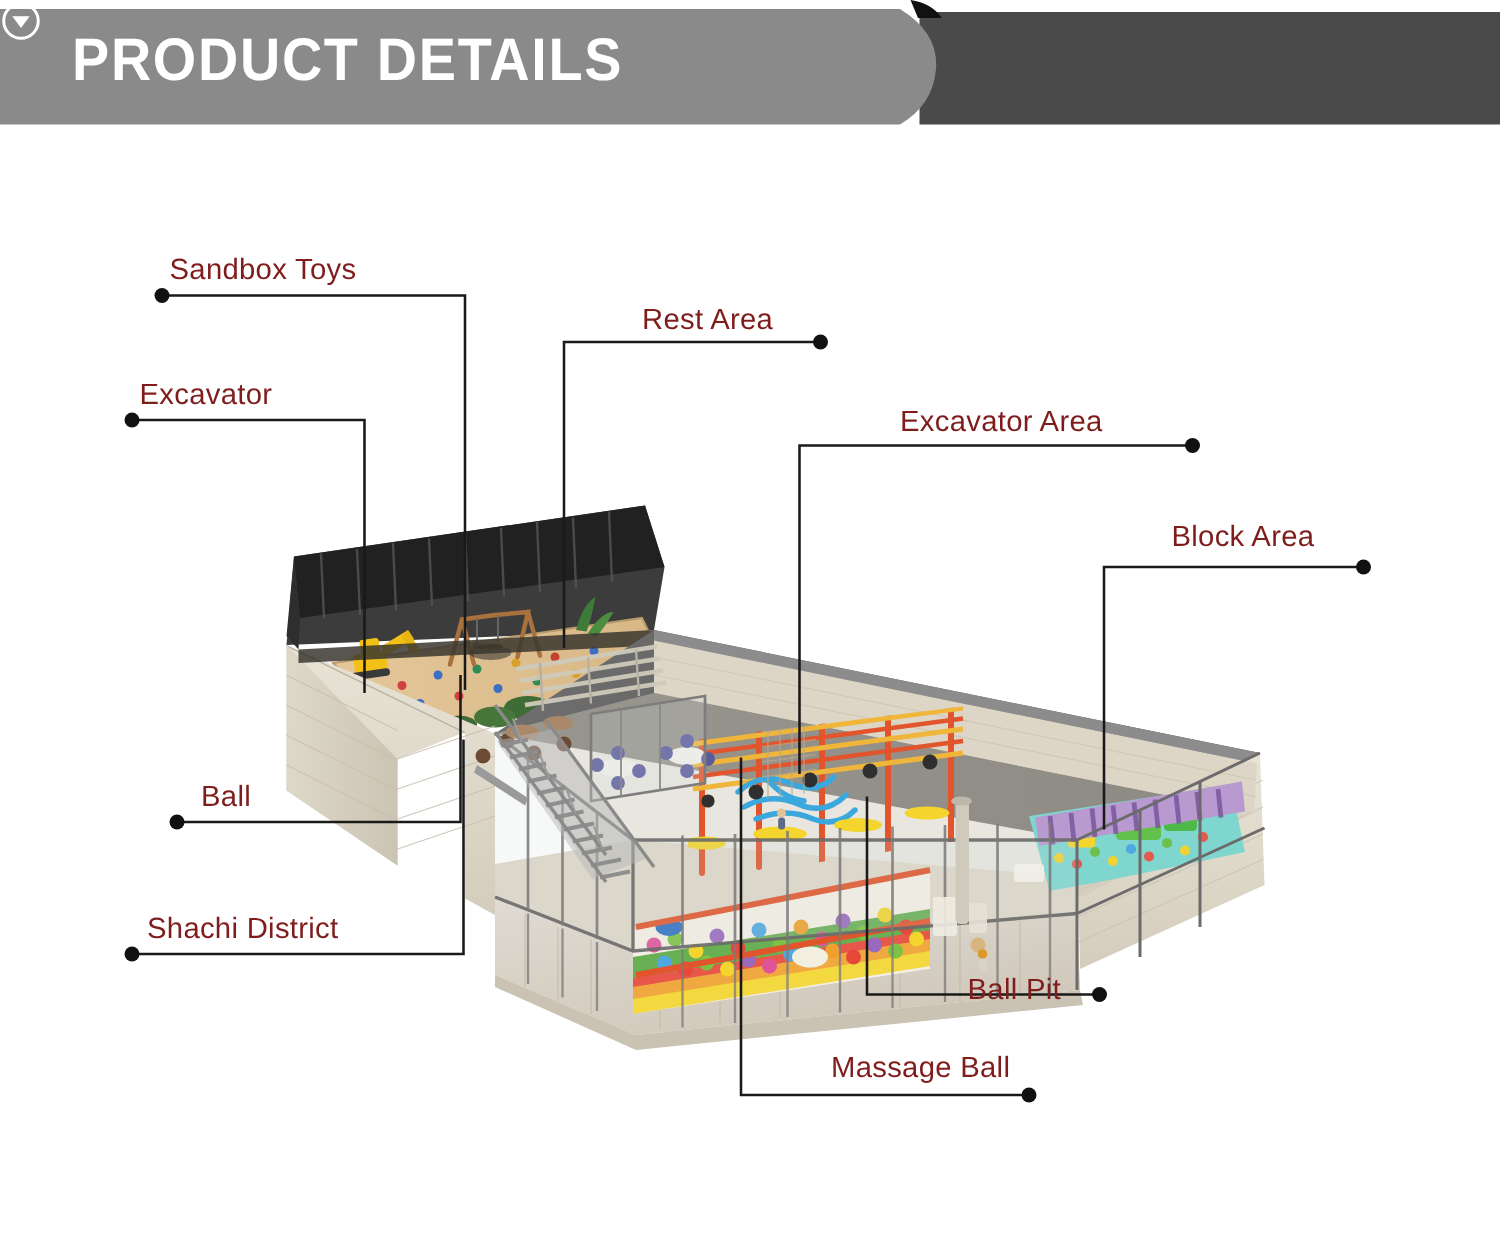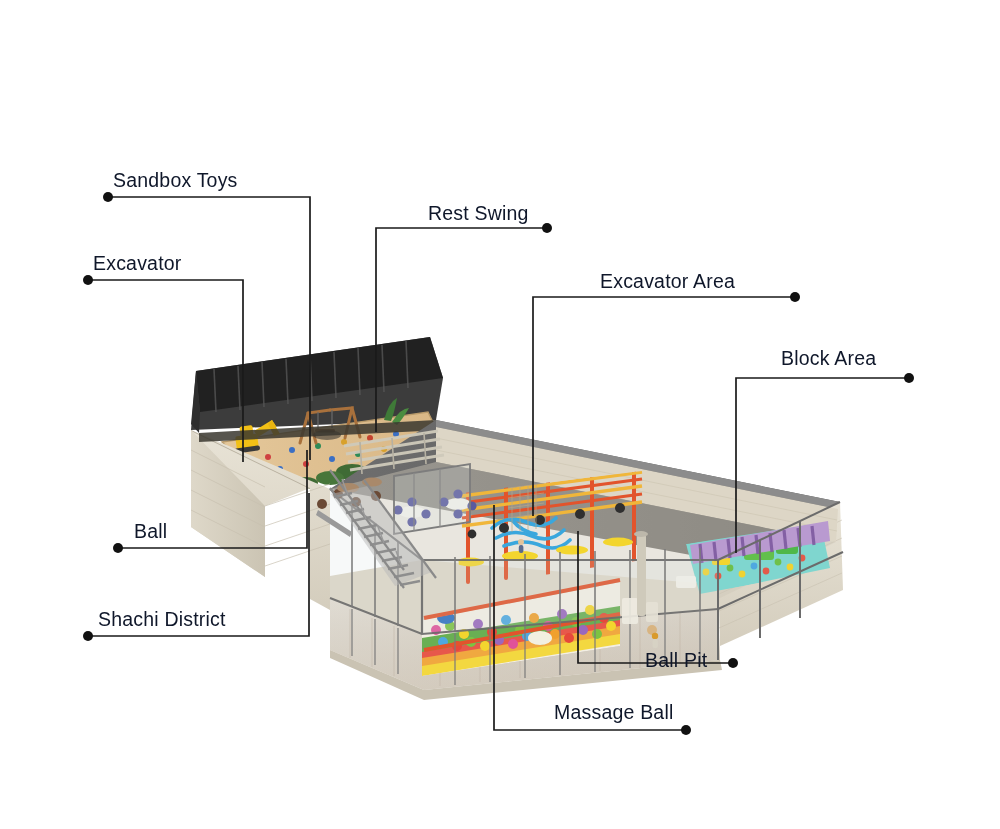--- a/index.html
+++ b/index.html
@@ -29,31 +29,46 @@
     width:28px;height:28px;cursor:pointer;
   }
 
   
   .diagram{position:absolute;left:0;top:90px;width:1000px;height:739px;}
   .diagram-svg{position:absolute;left:0;top:0;}
 
   .lbl{
     position:absolute;
     font-size:19.5px;
-    color:#0f172a;
+    color:#7f1d1d;
     font-family:"Liberation Sans", sans-serif;
     white-space:nowrap;
     letter-spacing:0.2px;
   }
 </style>
 </head>
 <body>
 
 <div class="page">
 
+  <div class="header">
+    <svg width="1000" height="90" viewBox="0 0 1000 90">
+
+      <path d="M 613 8 L 1000 8 L 1000 83 L 613 83 Z" fill="#4a4a4a"></path>
+
+      <path d="M 607 0 Q 621 2 628 12 L 612 12 Z" fill="#111111"></path>
+
+      <path d="M 0 6 L 600 6 Q 626 22 624 46 Q 622 70 600 83 L 0 83 Z" fill="#8a8a8a"></path>
+    </svg>
+    <div class="header-title">PRODUCT DETAILS</div>
+    <svg class="header-toggle" viewBox="0 0 28 28">
+      <circle cx="14" cy="14" r="11.5" fill="none" stroke="#ffffff" stroke-width="2"></circle>
+      <path d="M 8.2 10.8 L 19.8 10.8 L 14 18.6 Z" fill="#ffffff"></path>
+    </svg>
+  </div>
 
   <div class="diagram">
 
     <svg class="diagram-svg" width="1000" height="739" viewBox="0 0 1000 739">
       <defs>
         <linearGradient id="wallG" x1="0" y1="0" x2="0" y2="1">
           <stop offset="0" stop-color="#e8e3d6"></stop>
             <stop offset="1" stop-color="#d4cdbd"></stop>
         </linearGradient>
         <linearGradient id="wallG2" x1="0" y1="0" x2="1" y2="0">
@@ -515,21 +530,21 @@
         <circle cx="909" cy="288" r="5"></circle>
         <circle cx="118" cy="458" r="5"></circle>
         <circle cx="88" cy="546" r="5"></circle>
         <circle cx="733" cy="573" r="5"></circle>
         <circle cx="686" cy="640" r="5"></circle>
       </g>
     </svg>
 
     <div class="lbl" style="left:113px;top:79px;">Sandbox Toys</div>
     <div class="lbl" style="left:93px;top:162px;">Excavator</div>
-    <div class="lbl" style="left:428px;top:112px;">Rest Swing</div>
+    <div class="lbl" style="left:428px;top:112px;">Rest Area</div>
     <div class="lbl" style="left:600px;top:180px;">Excavator Area</div>
     <div class="lbl" style="left:781px;top:257px;">Block Area</div>
     <div class="lbl" style="left:134px;top:430px;">Ball</div>
     <div class="lbl" style="left:98px;top:518px;">Shachi District</div>
     <div class="lbl" style="left:645px;top:559px;">Ball Pit</div>
     <div class="lbl" style="left:518px;top:611px;margin-left:36px;">Massage Ball</div>
 
   </div>
 </div>
 

